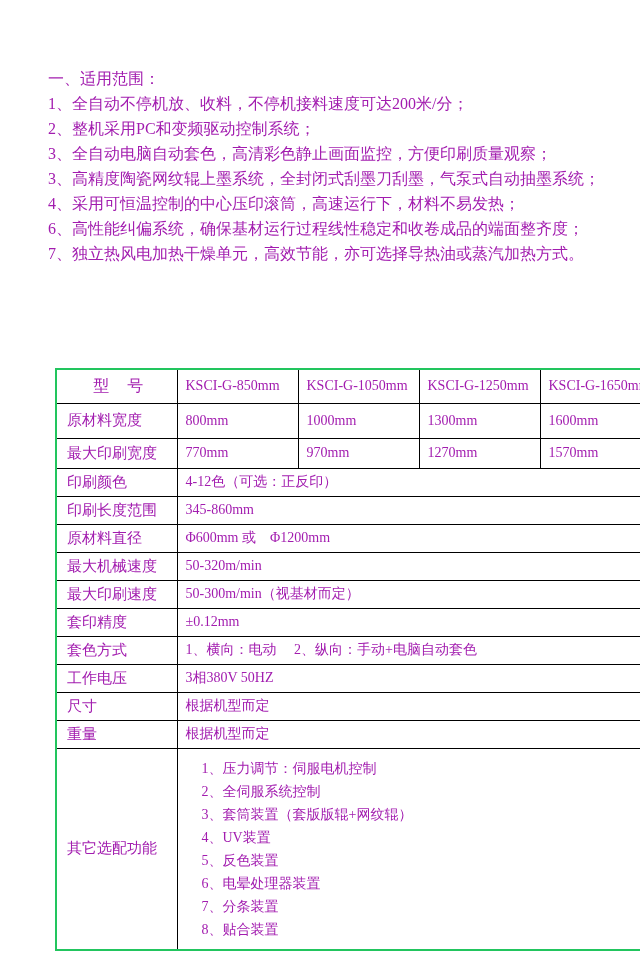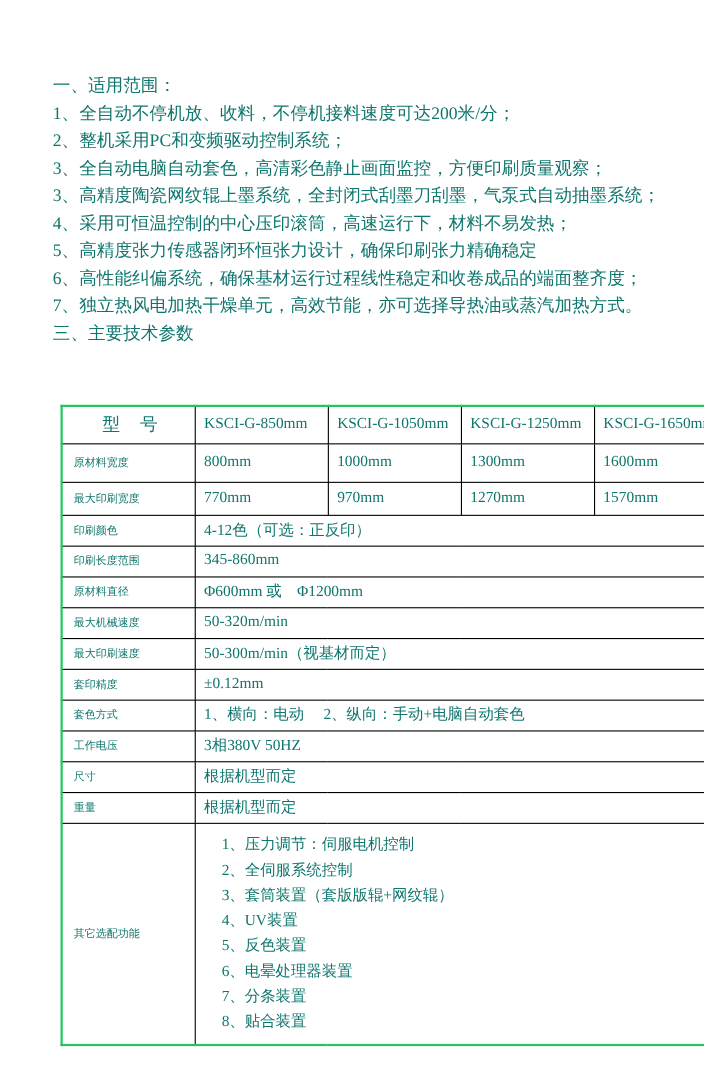--- a/index.html
+++ b/index.html
@@ -3,21 +3,21 @@
 <meta charset="utf-8">
 <style>
   * { margin: 0; padding: 0; box-sizing: border-box; }
   html, body { background: #e8e8e8; }
   .page {
     position: relative;
     width: 640px;
     height: 969px;
     margin: 0 auto;
     background: #ffffff;
-    color: #0f766e;
+    color: #a21caf;
     font-family: "Liberation Serif", "DejaVu Serif", serif;
     overflow: hidden;
   }
   
   .intro {
     position: absolute;
     top: 66px;
     left: 48px;
     width: 558px;
     font-size: 16px;
@@ -36,21 +36,21 @@
     font-size: 14px;
   }
   .spec-table td {
     border: 1px solid #000000;
     vertical-align: middle;
     padding: 0 6px 0 8px;
     overflow: hidden;
   }
   .spec-table { border: 2px solid #22c55e; margin-left: 37px; }
   .spec-table td.label {
-    font-size: 10px;
+    font-size: 15px;
     padding-left: 10px;
   }
   .spec-table td.model-label {
     text-align: center;
     font-size: 16px;
     letter-spacing: 1px;
   }
   .spec-table .options-cell { padding: 8px 6px 8px 24px; }
   .spec-table .options-cell div { line-height: 23px; }
   tr.r-header  td { height: 34px; }
@@ -64,24 +64,22 @@
 
 <div class="page">
 
   <div class="intro">
     <p>一、适用范围：</p>
     <p>1、全自动不停机放、收料，不停机接料速度可达200米/分；</p>
     <p>2、整机采用PC和变频驱动控制系统；</p>
     <p>3、全自动电脑自动套色，高清彩色静止画面监控，方便印刷质量观察；</p>
     <p>3、高精度陶瓷网纹辊上墨系统，全封闭式刮墨刀刮墨，气泵式自动抽墨系统；</p>
     <p>4、采用可恒温控制的中心压印滚筒，高速运行下，材料不易发热；</p>
-    <p>5、高精度张力传感器闭环恒张力设计，确保印刷张力精确稳定</p>
     <p>6、高性能纠偏系统，确保基材运行过程线性稳定和收卷成品的端面整齐度；</p>
     <p>7、独立热风电加热干燥单元，高效节能，亦可选择导热油或蒸汽加热方式。</p>
-    <p>三、主要技术参数</p>
   </div>
 
   <table class="spec-table">
     <colgroup>
       <col style="width:121px">
         <col style="width:121px">
         <col style="width:121px">
         <col style="width:121px">
         <col style="width:121px">
     </colgroup>

